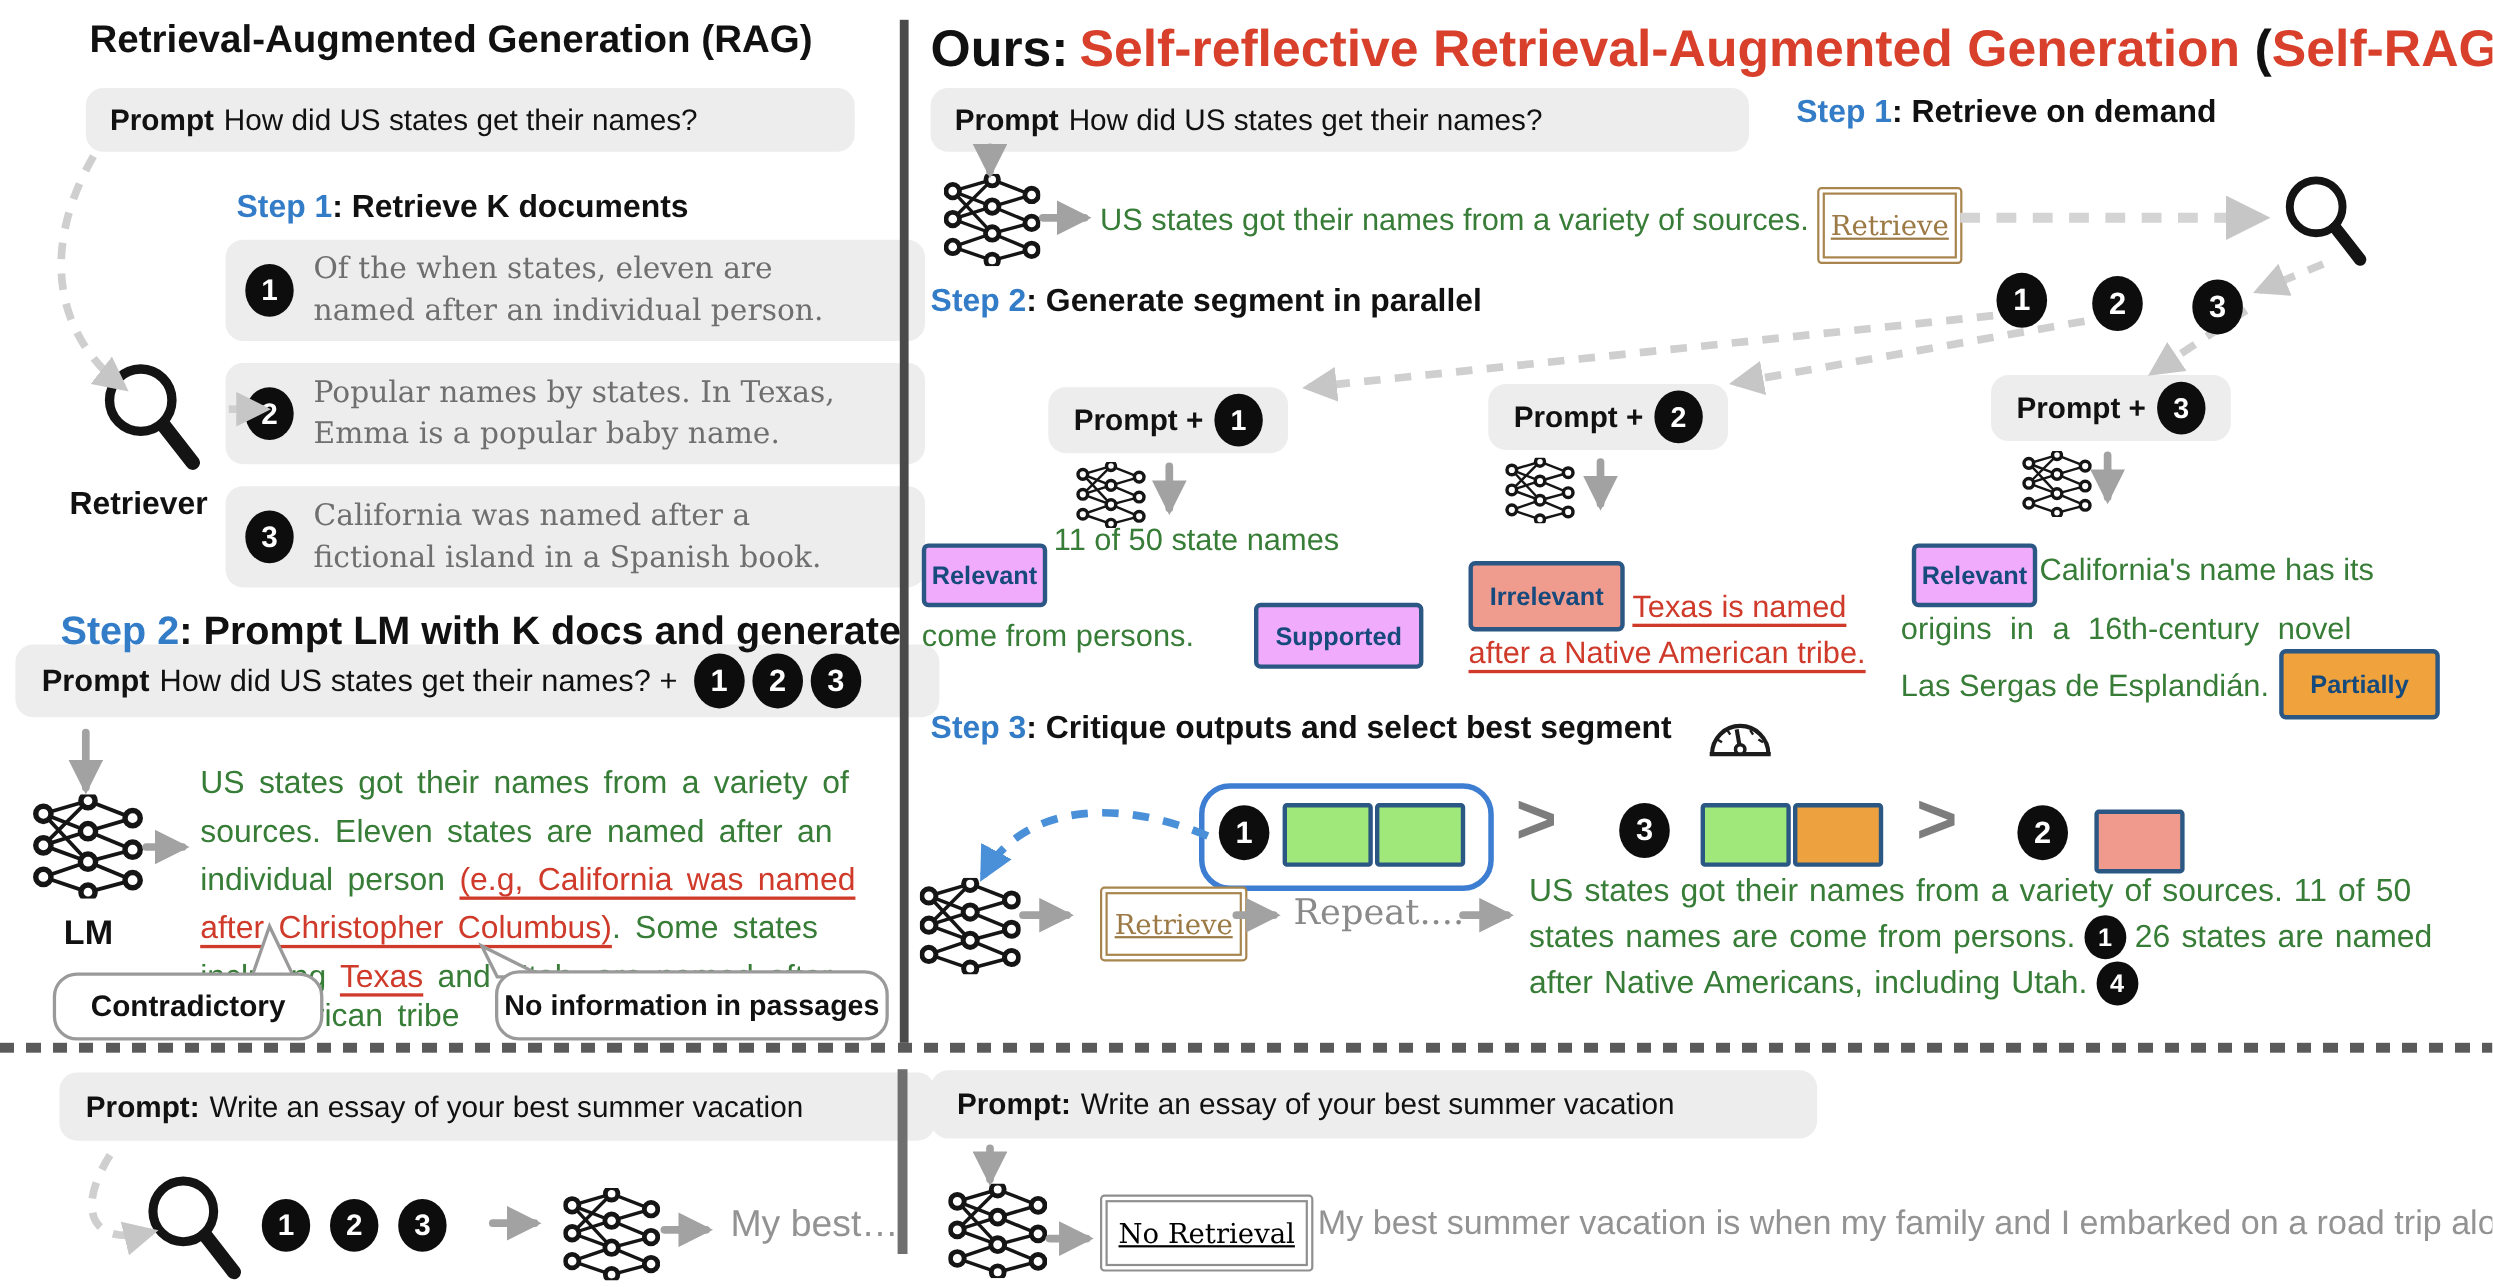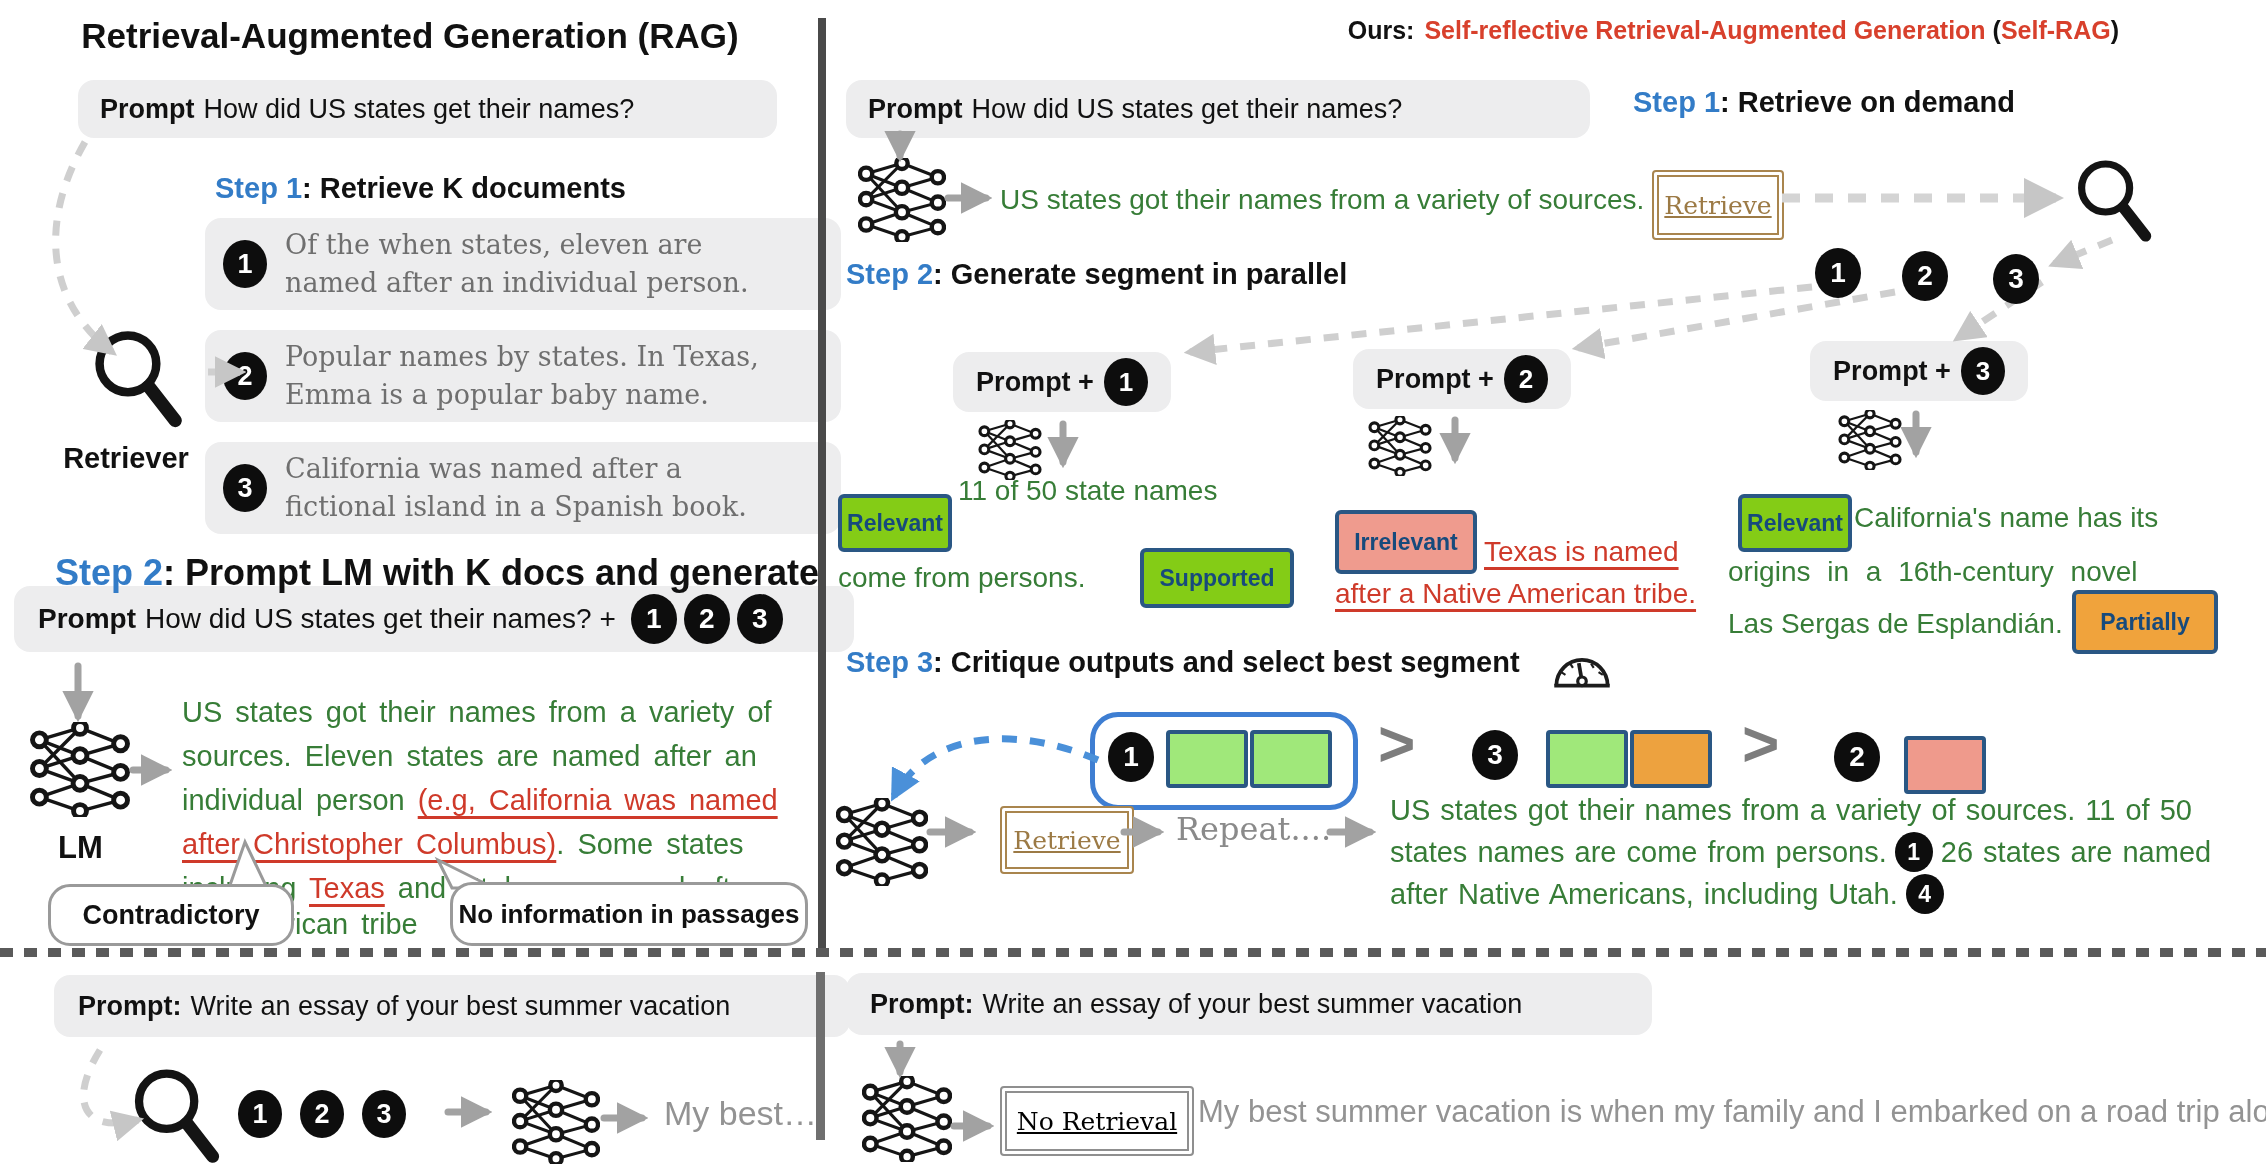--- a/index.html
+++ b/index.html
@@ -12,21 +12,21 @@
   .flexrow{display:flex;align-items:center;}
   .num{background:#0d0d0d;color:#fff;border-radius:50%;display:inline-flex;align-items:center;
        justify-content:center;font-weight:bold;flex:0 0 auto;}
   .step-label{color:#337cc7;font-weight:bold;}
   .step-title{color:#111;font-weight:bold;}
   .doc-text{color:#6f6f6f;font-family:"DejaVu Serif",serif;font-size:27px;line-height:38px;}
   .green{color:#377d37;}
   .red-ul{color:#cf3a2a;text-decoration:underline;text-decoration-thickness:3px;text-underline-offset:6px;}
   .badge{border:4px solid #2a5784;border-radius:6px;color:#174a7c;font-weight:bold;font-size:23px;
          display:flex;align-items:center;justify-content:center;z-index:2;}
-  .badge.green-bg{background:#84cc16;}
+  .badge.green-bg{background:#f0abfc;}
   .badge.salmon-bg{background:#ef9b8e;}
   .badge.orange-bg{background:#f0a33c;}
   .chip{border:4px solid #2a5784;border-radius:4px;z-index:2;}
   .chip.g{background:#a0e87a;}
   .chip.o{background:#eda23f;}
   .chip.s{background:#ef9a8c;}
   .gt{color:#7d7d7d;font-weight:bold;font-size:64px;line-height:64px;z-index:2;}
   .sketchbox{border:7px double #a9854e;border-radius:4px;background:#fff;display:flex;align-items:center;
              justify-content:center;font-family:"DejaVu Serif",serif;color:#9c7a45;z-index:2;text-decoration:underline;}
   .sketchbox.gray{border-color:#8f8f8f;color:#000000;}
@@ -212,21 +212,21 @@
       <use href="#mag"></use>
     </svg>
   <span class="num abs" style="left:238px;top:1090px;width:44px;height:48px;font-size:27px;z-index:2;">1</span>
   <span class="num abs" style="left:300px;top:1090px;width:44px;height:48px;font-size:27px;z-index:2;">2</span>
   <span class="num abs" style="left:362px;top:1090px;width:44px;height:48px;font-size:27px;z-index:2;">3</span>
   <svg class="abs icon" style="left:512px;top:1080px;width:88px;height:84px;">
       <use href="#nn"></use>
     </svg>
   <div class="abs gray-out" style="left:664px;top:1094px;font-size:34px;">My best…</div>
 
-  <div class="abs b nowrap" style="left:799px;top:16px;width:1320px;text-align:right;font-size:25px;z-index:2;">
+  <div class="abs b nowrap" style="left:846px;top:16px;width:1320px;text-align:center;font-size:47px;z-index:2;">
     <span style="margin-right:10px;">Ours:</span><span style="color:#d8402c;">Self-reflective Retrieval-Augmented Generation</span>
     <span>(</span><span style="color:#d8402c;">Self-RAG</span><span>)</span>
   </div>
 
   <div class="abs graybox flexrow" style="left:846px;top:80px;width:700px;height:58px;padding:0 22px;gap:9px;">
     <span class="b nowrap" style="font-size:27px;">Prompt</span>
     <span class="nowrap" style="font-size:27px;">How did US states get their names?</span>
   </div>
 
   <div class="abs nowrap" style="left:1633px;top:86px;font-size:29px;z-index:2;">

